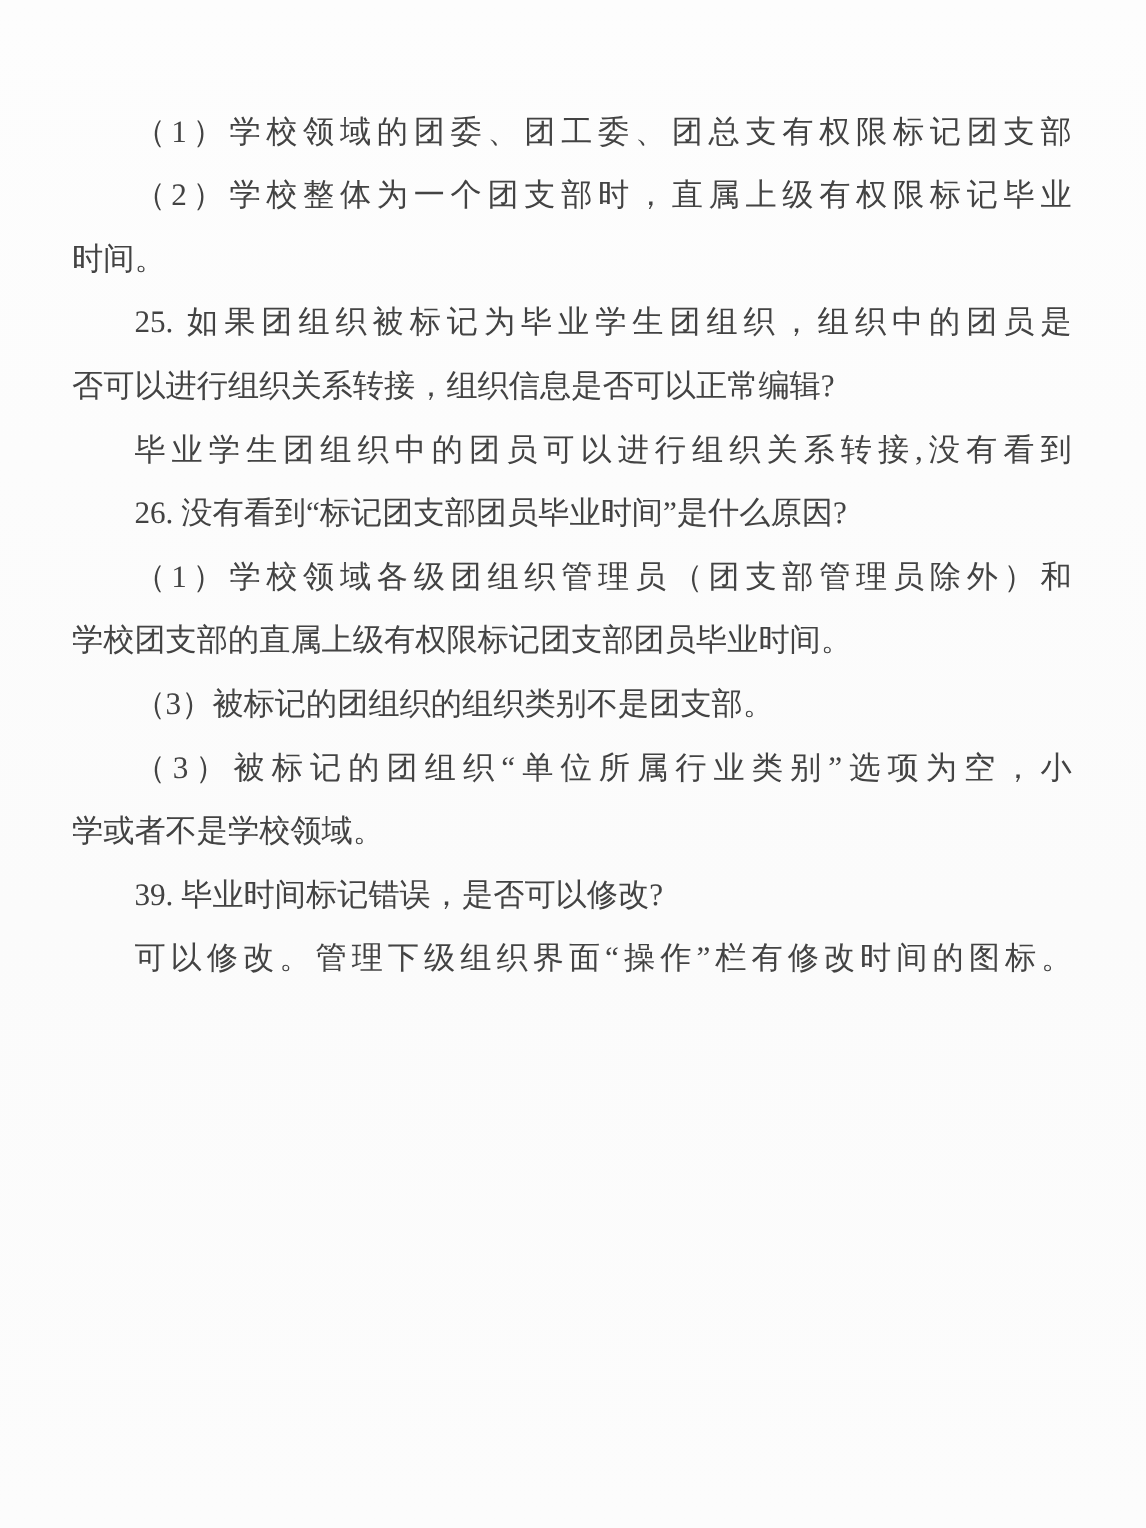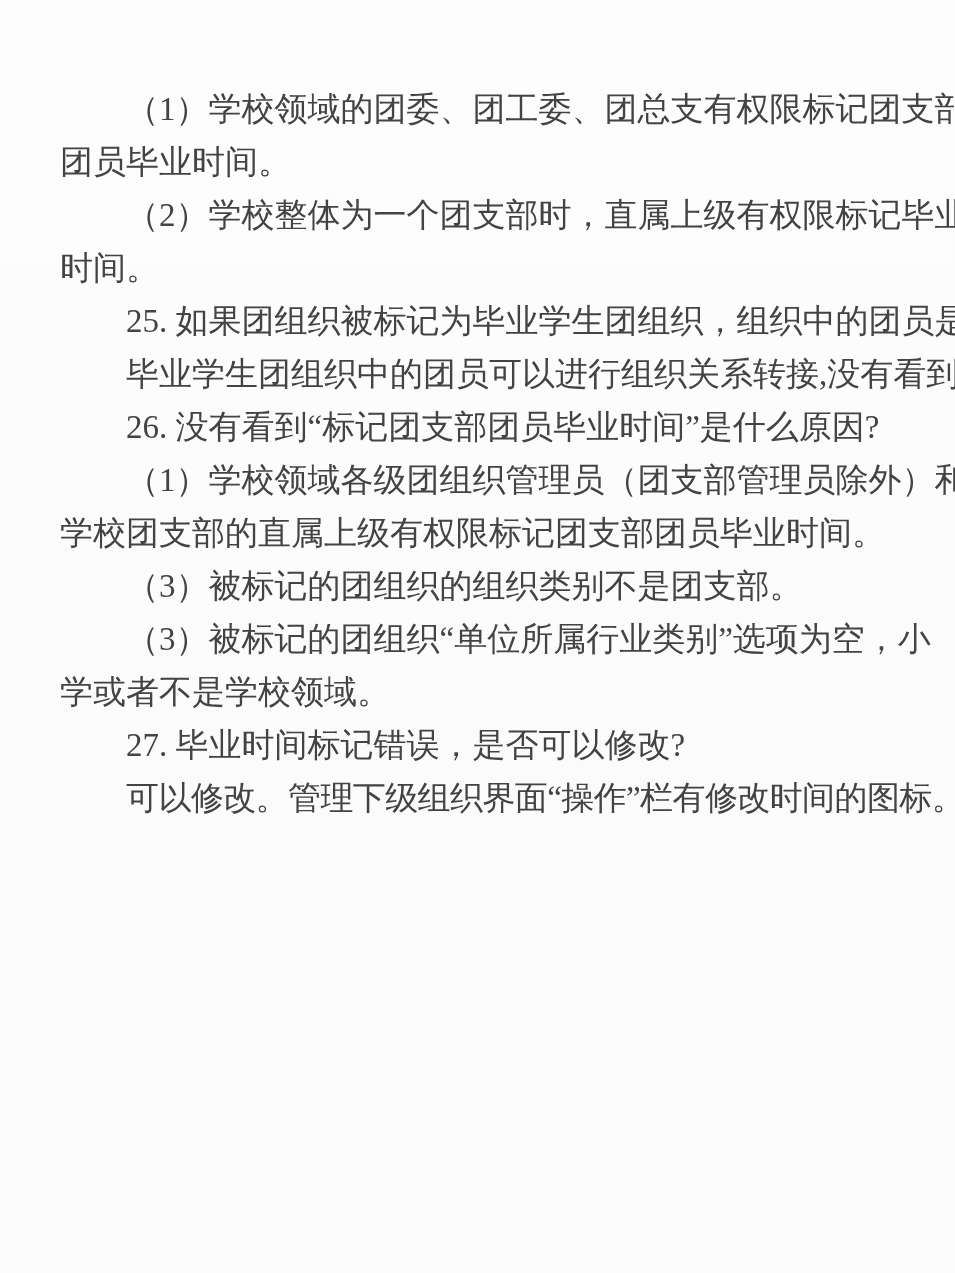--- a/index.html
+++ b/index.html
@@ -12,21 +12,21 @@
     background: #fcfcfc;
     overflow: hidden;
   }
   .page {
     box-sizing: border-box;
     width: 955px;
     height: 1273px;
     padding: 83px 62px 0 60px;
     background: linear-gradient(180deg, #fdfdfd 0%, #fbfbfb 60%, #fcfcfc 100%);
     font-family: "Liberation Serif", "DejaVu Serif", serif;
-    font-size: 33px;
+    font-size: 26px;
     line-height: 53px;
     color: #434343;
     overflow: hidden;
   }
   .line {
     height: 53px;
     white-space: nowrap;
     text-align: justify;
     overflow: visible;
   }
@@ -40,26 +40,26 @@
   }
   .line.tight {
     letter-spacing: -0.6px;
   }
 </style>
 </head>
 <body>
 
 <div class="page">
   <div class="line indent fill">（1）学校领域的团委、团工委、团总支有权限标记团支部</div>
-  <div class="line">团员毕业时间。</div>
   <div class="line indent fill">（2）学校整体为一个团支部时，直属上级有权限标记毕业</div>
   <div class="line">时间。</div>
   <div class="line indent fill">25. 如果团组织被标记为毕业学生团组织，组织中的团员是</div>
+  <div class="line">否可以进行组织关系转接，组织信息是否可以正常编辑?</div>
   <div class="line indent fill">毕业学生团组织中的团员可以进行组织关系转接,没有看到</div>
   <div class="line indent">26. 没有看到“标记团支部团员毕业时间”是什么原因?</div>
   <div class="line indent fill">（1）学校领域各级团组织管理员（团支部管理员除外）和</div>
   <div class="line">学校团支部的直属上级有权限标记团支部团员毕业时间。</div>
   <div class="line indent">（3）被标记的团组织的组织类别不是团支部。</div>
   <div class="line indent fill">（3）被标记的团组织“单位所属行业类别”选项为空，小</div>
   <div class="line">学或者不是学校领域。</div>
-  <div class="line indent">27. 毕业时间标记错误，是否可以修改?</div>
+  <div class="line indent">39. 毕业时间标记错误，是否可以修改?</div>
   <div class="line indent fill tight">可以修改。管理下级组织界面“操作”栏有修改时间的图标。</div>
 </div>
 
 </body></html>

